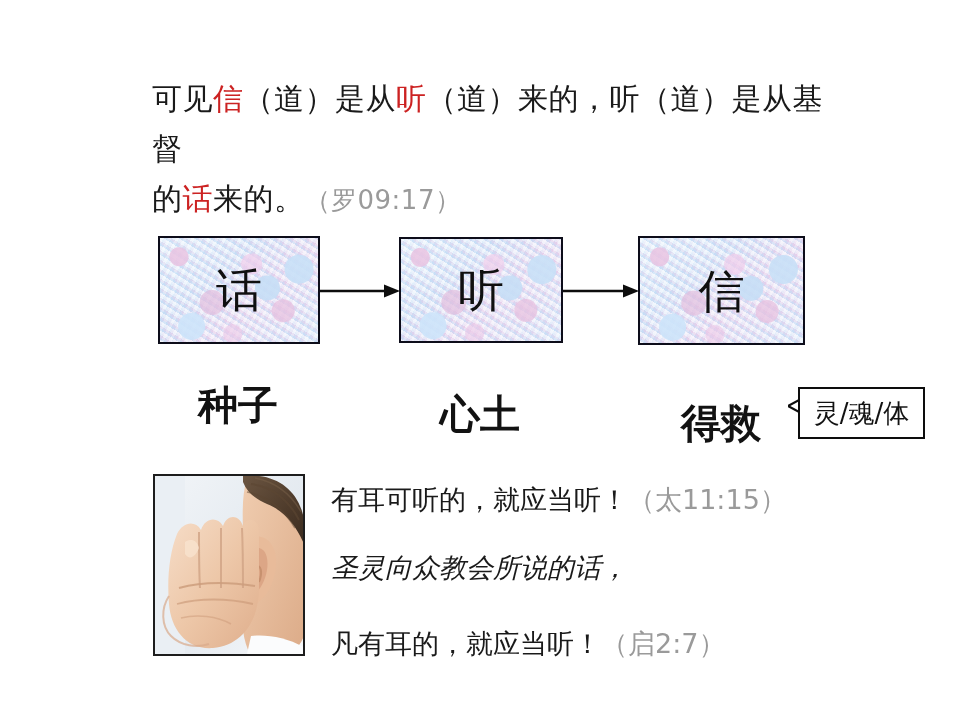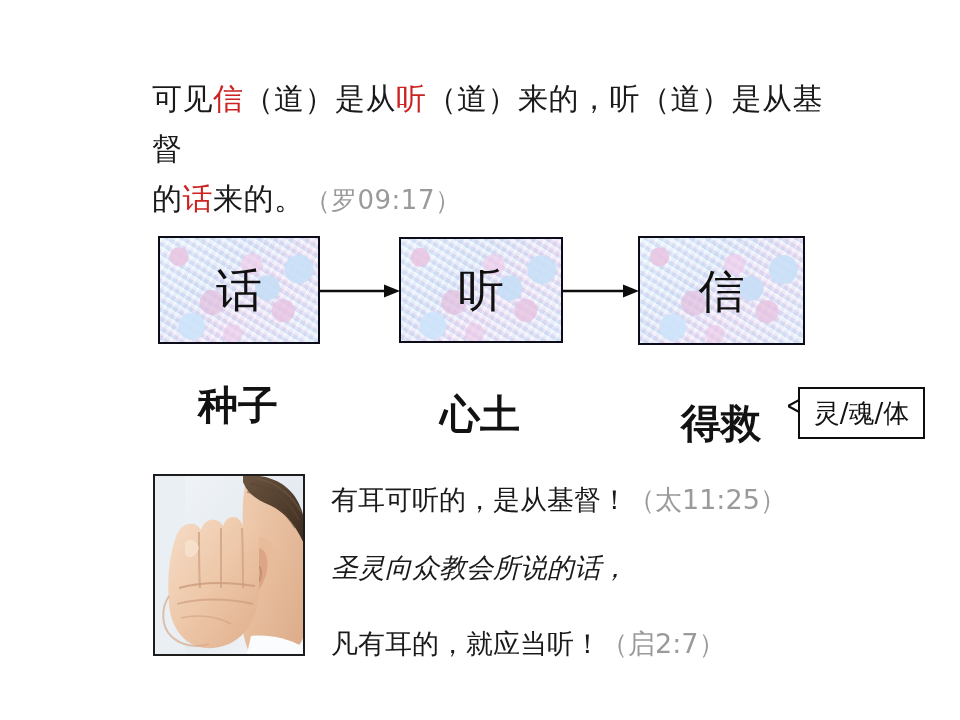--- a/index.html
+++ b/index.html
@@ -249,21 +249,21 @@
       <path d="M22 128 C44 122 72 122 98 128" stroke="#cd9d7c" stroke-width="1.8" fill="none" opacity="0.7"></path>
       <path d="M26 142 C42 138 62 140 76 148" stroke="#cd9d7c" stroke-width="1.5" fill="none" opacity="0.55"></path>
 
       <path d="M14 120 C6 132 6 150 16 160 C26 170 42 172 54 168" stroke="#d8a98a" stroke-width="2" fill="none" opacity="0.7"></path>
 
       <path d="M30 66 C36 62 42 64 44 72 C40 82 34 84 30 78 Z" fill="#fae5d2" opacity="0.7"></path>
     </svg>
   </div>
 
   <div class="bottom-verse" style="left:331px; top:484px;">
-    <span>有耳可听的，是从基督！</span><span class="ref">（太11:25）</span>
+    <span>有耳可听的，就应当听！</span><span class="ref">（太11:15）</span>
   </div>
 
   <div class="bottom-verse" style="left:331px; top:552px;font-style:italic;">圣灵向众教会所说的话，</div>
 
   <div class="bottom-verse" style="left:331px; top:628px;">
     <span>凡有耳的，就应当听！</span><span class="ref">（启2:7）</span>
   </div>
 
 </div>
 

